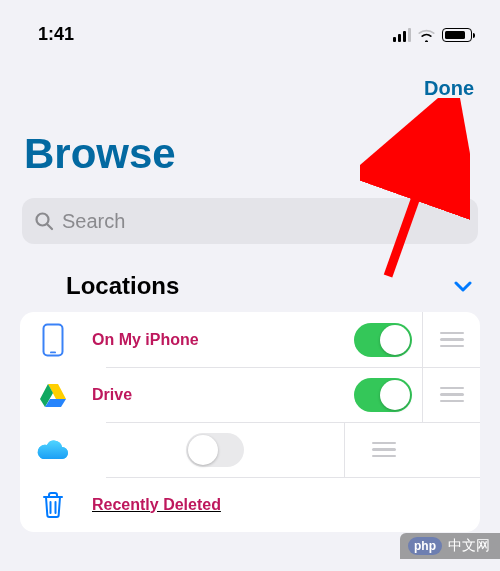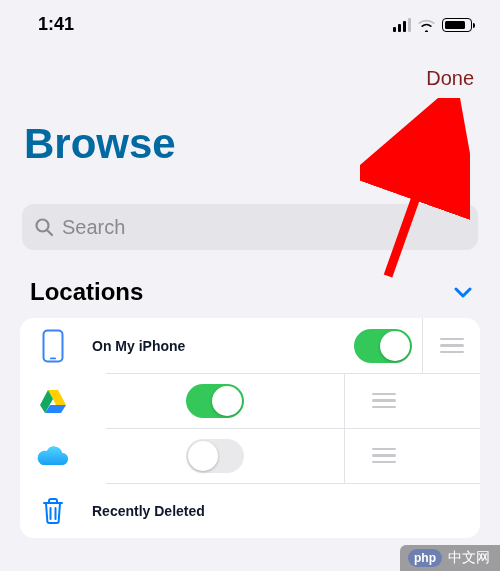--- a/index.html
+++ b/index.html
@@ -12,20 +12,21 @@
       overflow: hidden;
     }
     .status-bar {
       display: flex;
       justify-content: space-between;
       align-items: center;
       padding: 14px 28px 8px 38px;
       font-weight: 700;
       font-size: 18px;
       color: #000;
+      margin-top: 10px;
     }
     .status-right { display: flex; align-items: center; gap: 6px; }
     .signal-bars { display: flex; align-items: flex-end; gap: 2px; height: 14px; }
     .signal-bars span { width: 3px; background: #000; border-radius: 1px; }
     .signal-bars span:nth-child(1){height:5px}
     .signal-bars span:nth-child(2){height:8px}
     .signal-bars span:nth-child(3){height:11px}
     .signal-bars span:nth-child(4){height:14px; background:#bfbfc3}
     .battery {
       width: 30px; height: 14px;
@@ -37,62 +38,62 @@
     .battery::after {
       content:""; position:absolute; right:-4px; top:4px;
       width:2.5px; height:5px; background:#000; border-radius:0 2px 2px 0;
     }
     .battery-fill { width:85%; height:100%; background:#000; border-radius:1.5px; }
     .nav-row {
       display:flex; justify-content:flex-end;
       padding: 24px 26px 10px 26px;
     }
     .done-btn {
-      color:#7f1d1d; font-size:20px; font-weight:400;
+      color:#0369a1; font-size:20px; font-weight:700;
       background:none; border:none; cursor:pointer;
     }
     .page-title {
       font-size: 42px; font-weight: 800; color:#0369a1;
       padding: 20px 24px 20px 24px;
     }
     .search {
-      margin: 16px 22px 28px 22px;
+      margin: 0 22px 28px 22px;
       background:#e4e4e9;
       border-radius:12px;
       height:46px;
       display:flex; align-items:center; gap:8px;
       padding:0 12px;
       color:#8a8a8e; font-size:20px;
     }
     .section-header {
       display:flex; justify-content:space-between; align-items:center;
       padding: 0 28px 12px 30px;
-      font-size:24px; font-weight:800; color:#000;
+      font-size:24px; font-weight:800; color:#000;margin-left:36px;
     }
     .chev { color:#007aff; font-size:20px; }
     .card {
       margin: 0 20px;
       background:#fff;
       border-radius:14px;
       overflow:hidden;
     }
     .row {
       display:grid;
       grid-template-columns: 66px 1fr 78px 58px;
       align-items:center;
       height:55px;
       position:relative;
     }
     .row + .row::before {
       content:""; position:absolute; left:86px; right:0; top:0;
       height:1px; background:#e3e3e7;
     }
-    .row-noextra { grid-template-columns: 66px 1fr; }
+    .row-noextra { grid-template-columns: 66px 1fr; text-decoration: underline; }
     .cell-icon { display:flex; align-items:center; justify-content:center; }
-    .cell-label { font-size:14px; font-weight:600; color:#0f172a; padding-left:6px; }
+    .cell-label { font-size:16px; font-weight:600; color:#be185d; padding-left:6px; }
     .cell-toggle { display:flex; align-items:center; justify-content:center; border-left: none; }
     .cell-drag {
       display:flex; align-items:center; justify-content:center;
       border-left:1px solid #e3e3e7; height:100%;
     }
     .toggle {
       width:58px; height:34px; border-radius:20px; position:relative;
       transition: background .2s;
     }
     .toggle[data-on="true"]{ background:#34c759; }
@@ -104,21 +105,21 @@
     }
     .toggle[data-on="true"] .knob{ right:2px; }
     .toggle[data-on="false"] .knob{ left:2px; }
     .drag-lines { display:flex; flex-direction:column; gap:4px; }
     .drag-lines span { width:24px; height:2.5px; background:#c9c9cd; border-radius:2px; }
     .arrow {
       position:absolute; left:360px; top:98px;
       pointer-events:none;
     }
     .watermark {
-      position:absolute; right:0; bottom:0;
+      position:absolute; right:0; bottom:12px;
       display:flex; align-items:center; gap:6px;
       background:rgba(88,88,88,.55);
       color:#fff; font-size:14px;
       padding:4px 10px 4px 8px;
       border-top-left-radius:6px;
     }
     .php-badge {
       background:#6e7fb1; color:#fff; font-weight:700;
       padding:2px 6px; border-radius:10px; font-size:12px;
     }
@@ -194,20 +195,21 @@
   </div>
 
   <div class="row">
     <div class="cell-icon">
       <svg width="28" height="26" viewBox="0 0 28 26">
         <polygon points="9,2 19,2 27,17 17,17" fill="#ffcf00"></polygon>
         <polygon points="9,2 1,17 6,25 14,11" fill="#11a861"></polygon>
         <polygon points="27,17 22,25 6,25 11,17" fill="#2684fc"></polygon>
       </svg>
     </div>
+    <div class="cell-label">Drive</div>
     <div class="cell-toggle">
       <div class="toggle" data-on="true">
           <div class="knob"></div>
         </div>
     </div>
     <div class="cell-drag">
       <div class="drag-lines">
           <span></span>
           <span></span>
           <span></span>

